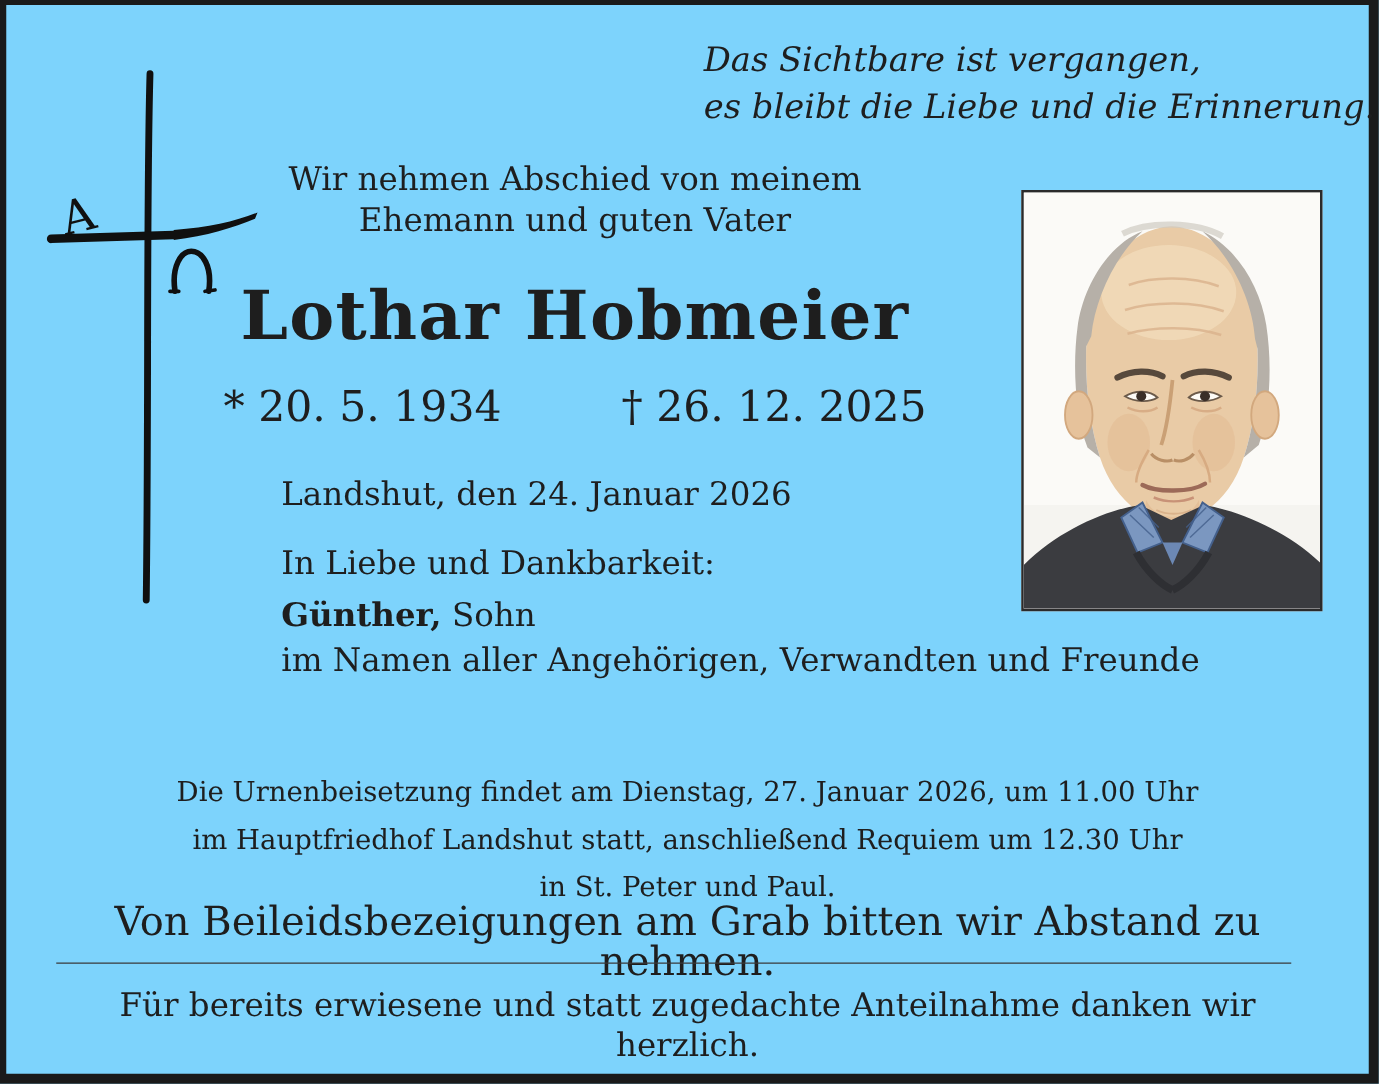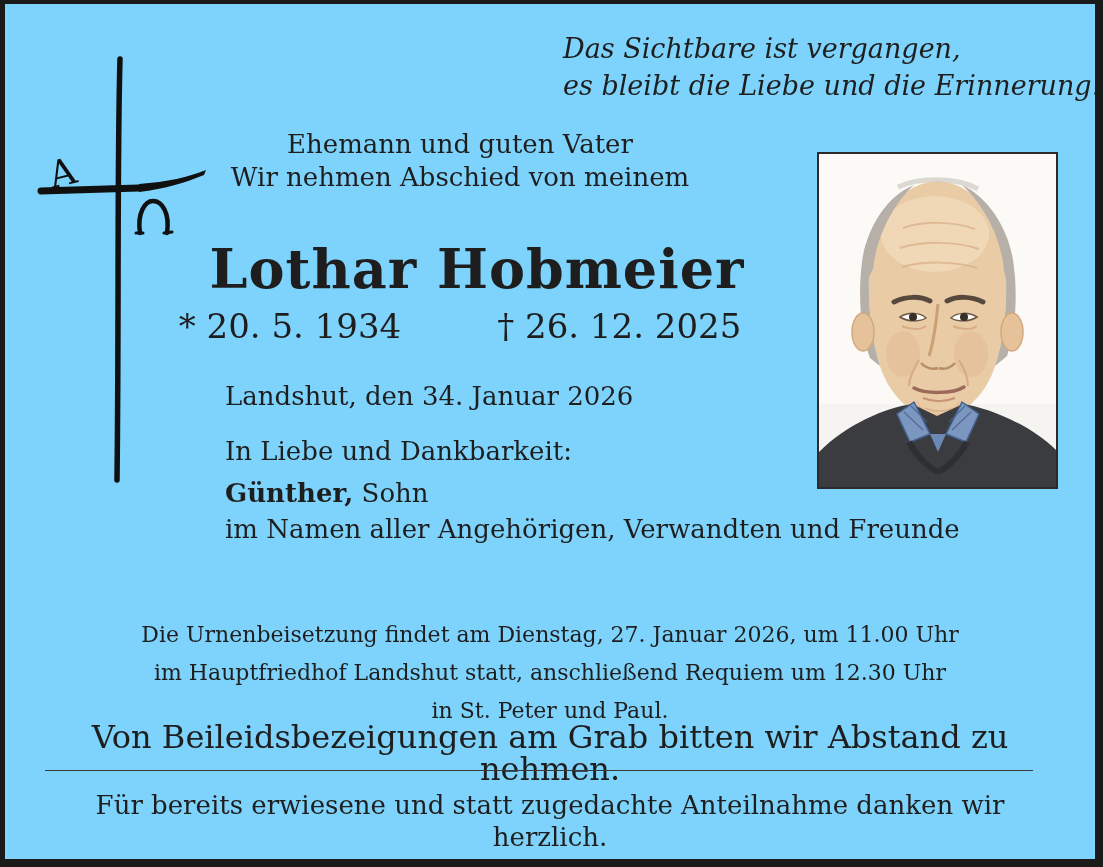--- a/index.html
+++ b/index.html
@@ -14,21 +14,21 @@
     border-width:4px 8px 8px 5px;background:#7dd3fc;
   }
   .quote{
     position:absolute;left:558px;top:26px;
     font-style:italic;font-size:27px;line-height:37px;white-space:nowrap;
   }
   .cross-wrap{position:absolute;left:28px;top:50px;width:182px;height:432px;}
   .center-col{position:absolute;left:103px;top:0;width:704px;text-align:center;}
   .intro{position:absolute;left:0;top:124px;width:704px;font-size:26px;line-height:33px;}
   .name{
-    position:absolute;left:0;top:219px;width:704px;margin:17px;
+    position:absolute;left:0;top:219px;width:704px;margin:0;
     font-size:54px;line-height:1.1;font-weight:bold;letter-spacing:1px;white-space:nowrap;
   }
   .dates{position:absolute;left:0;top:302px;width:704px;font-size:34px;white-space:nowrap;}
   .dates .death{margin-left:96px;}
   .left-col{position:absolute;left:220px;top:376px;font-size:26px;}
   .left-col p{margin:0;line-height:32px;}
   .left-col .place{margin-bottom:23px;}
   .left-col .mourn-intro{margin-bottom:10px;}
   .left-col .suffix{margin-top:4px;}
   .photo{
@@ -70,31 +70,31 @@
       <path d="M8,137 L106,134" fill="none" stroke="#101010" stroke-width="7" stroke-linecap="round"></path>
       <path d="M106,130 C134,128 156,123 173,116 L171,121 C154,128 132,135 106,138 Z" fill="#101010"></path>
       <text x="16" y="131" font-family="'DejaVu Serif', serif" font-size="37" fill="#101010" transform="rotate(-14 32 118)">A</text>
       <path d="M107,179 C104,159 112,147 120,147 C129,147 137,159 134,179" fill="none" stroke="#101010" stroke-width="4.5" stroke-linecap="round"></path>
       <path d="M103,179 L110,179 M131,179 L139,178" fill="none" stroke="#101010" stroke-width="3" stroke-linecap="round"></path>
     </svg>
   </div>
 
   <div class="center-col">
     <div class="intro">
+      <div>Wir nehmen Abschied von meinem</div>
       <div>Ehemann und guten Vater</div>
-      <div>Wir nehmen Abschied von meinem</div>
     </div>
     <h1 class="name">Lothar Hobmeier</h1>
     <div class="dates">
       <span class="birth">* 20. 5. 1934</span><span class="death">† 26. 12. 2025</span>
     </div>
   </div>
 
   <div class="left-col">
-    <p class="place">Landshut, den 34. Januar 2026</p>
+    <p class="place">Landshut, den 24. Januar 2026</p>
     <p class="mourn-intro">In Liebe und Dankbarkeit:</p>
     <p class="mourner"><b>Günther,</b> <span>Sohn</span></p>
     <p class="suffix">im Namen aller Angehörigen, Verwandten und Freunde</p>
   </div>
 
   <div class="photo">
     <svg width="237" height="333" viewBox="0 0 237 333" xmlns="http://www.w3.org/2000/svg" aria-hidden="true">
       <rect width="237" height="333" fill="#fbfaf7"></rect>
       <rect x="0" y="250" width="237" height="83" fill="#efeeea" opacity="0.5"></rect>
       <g>

